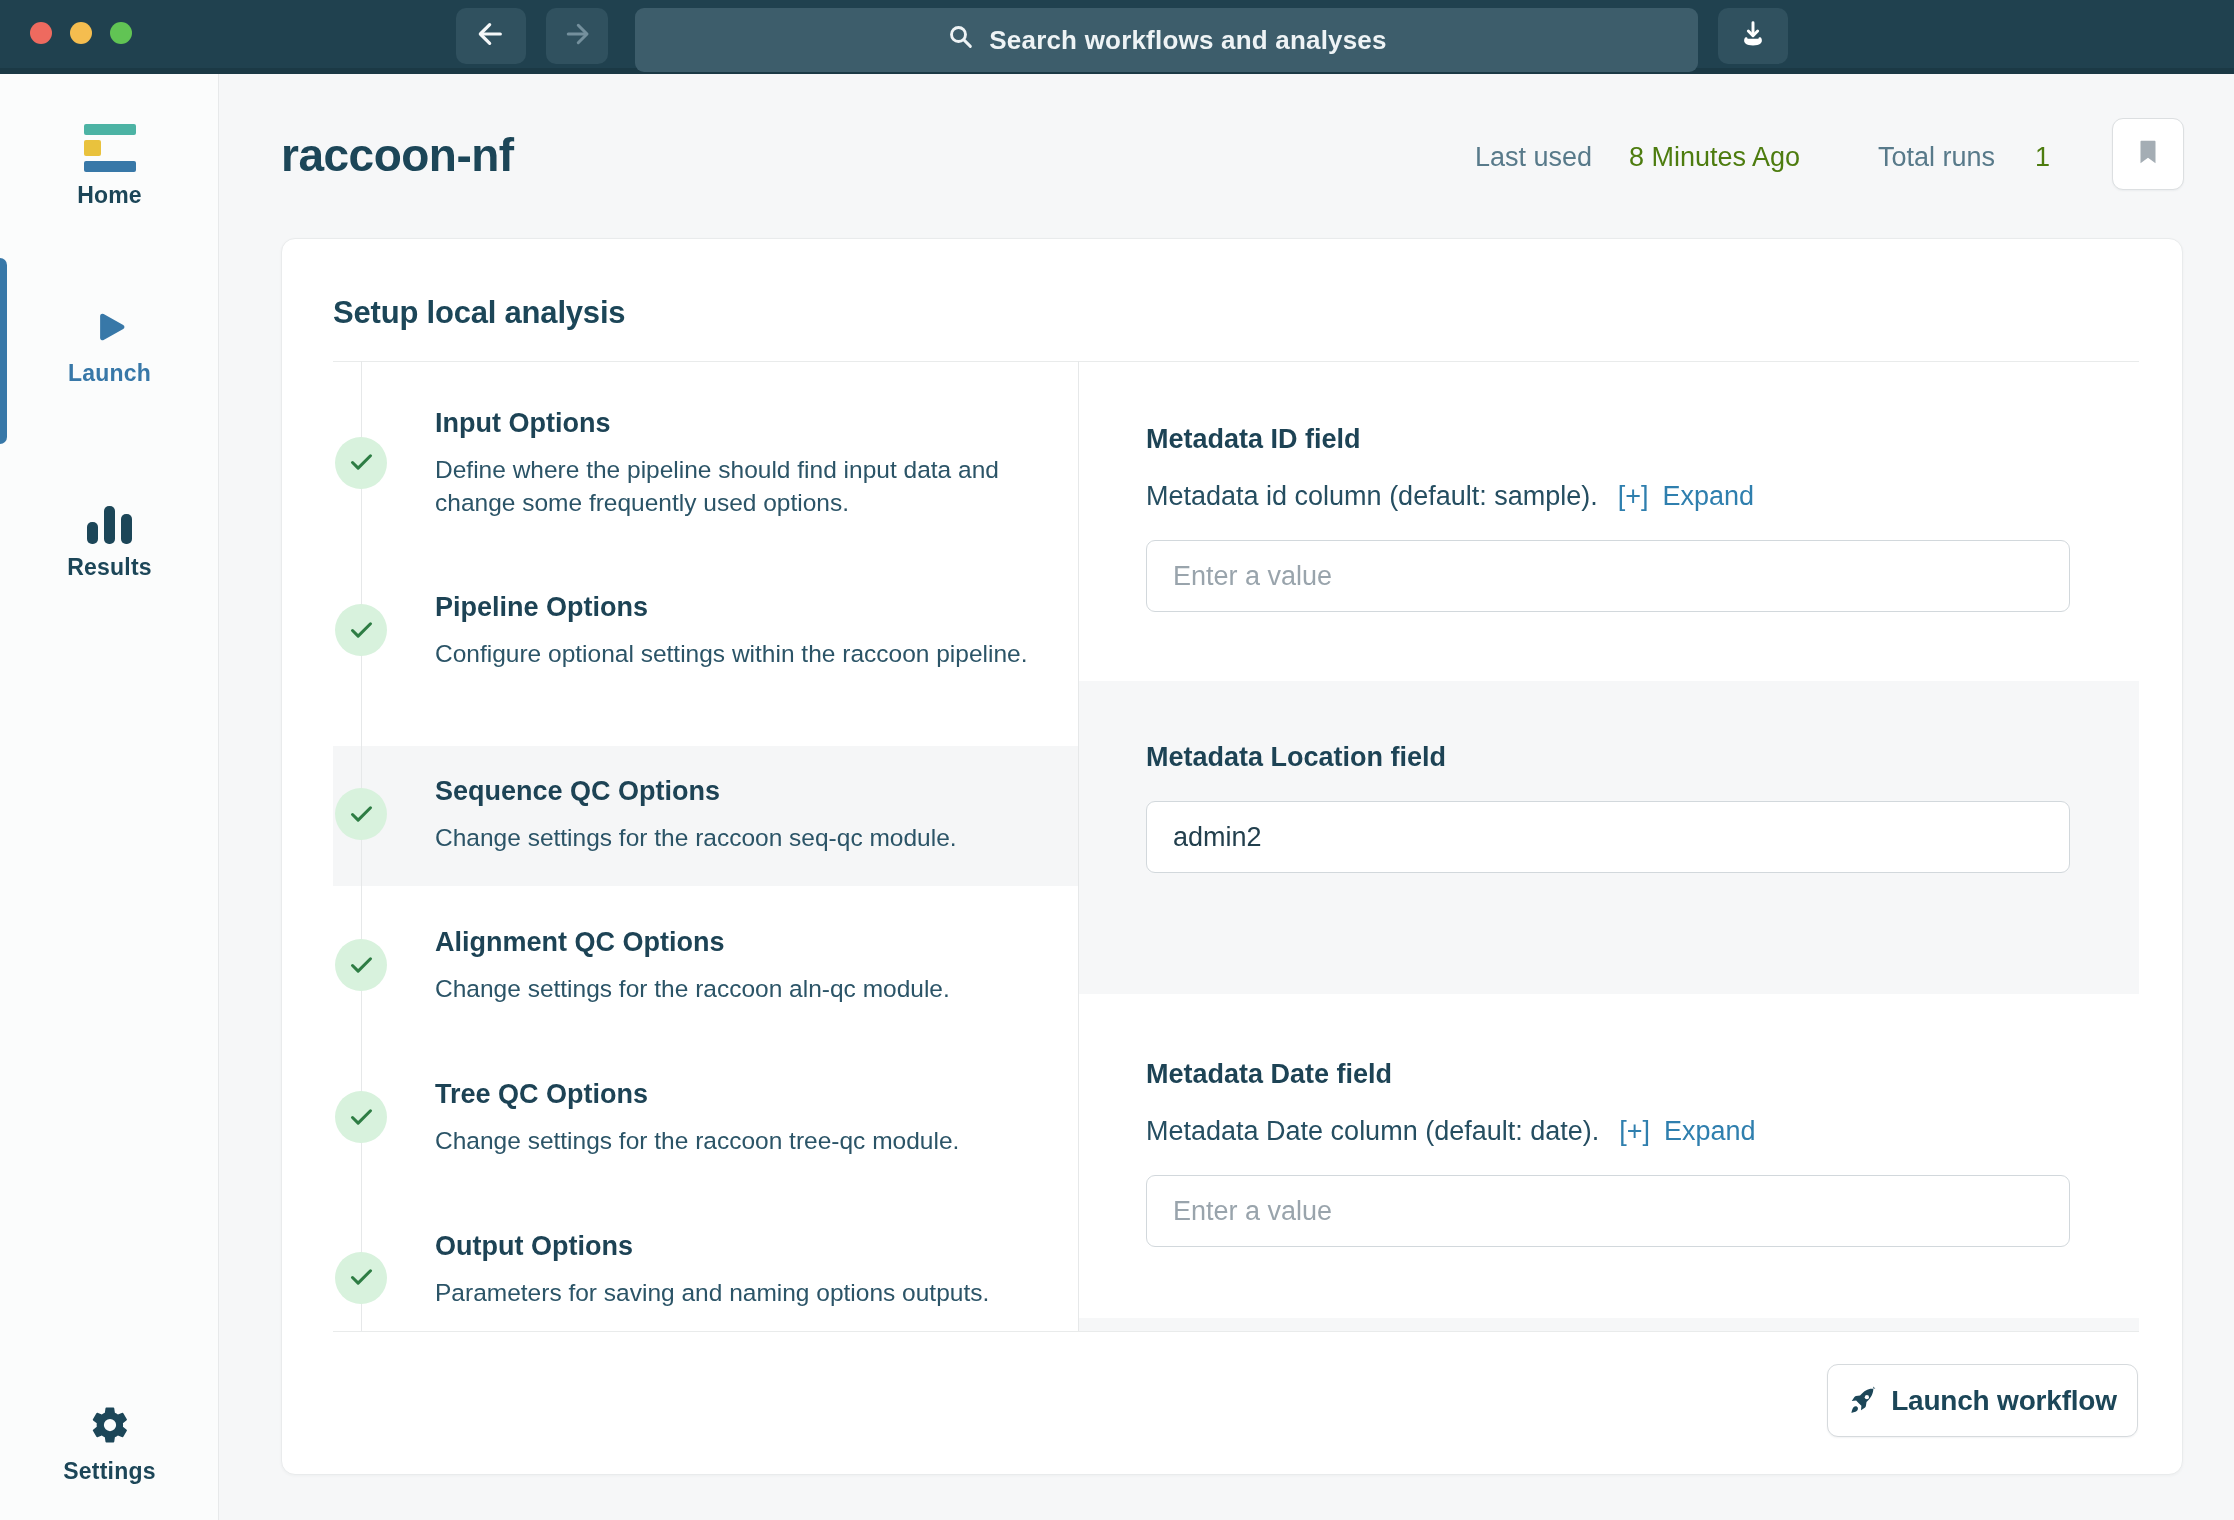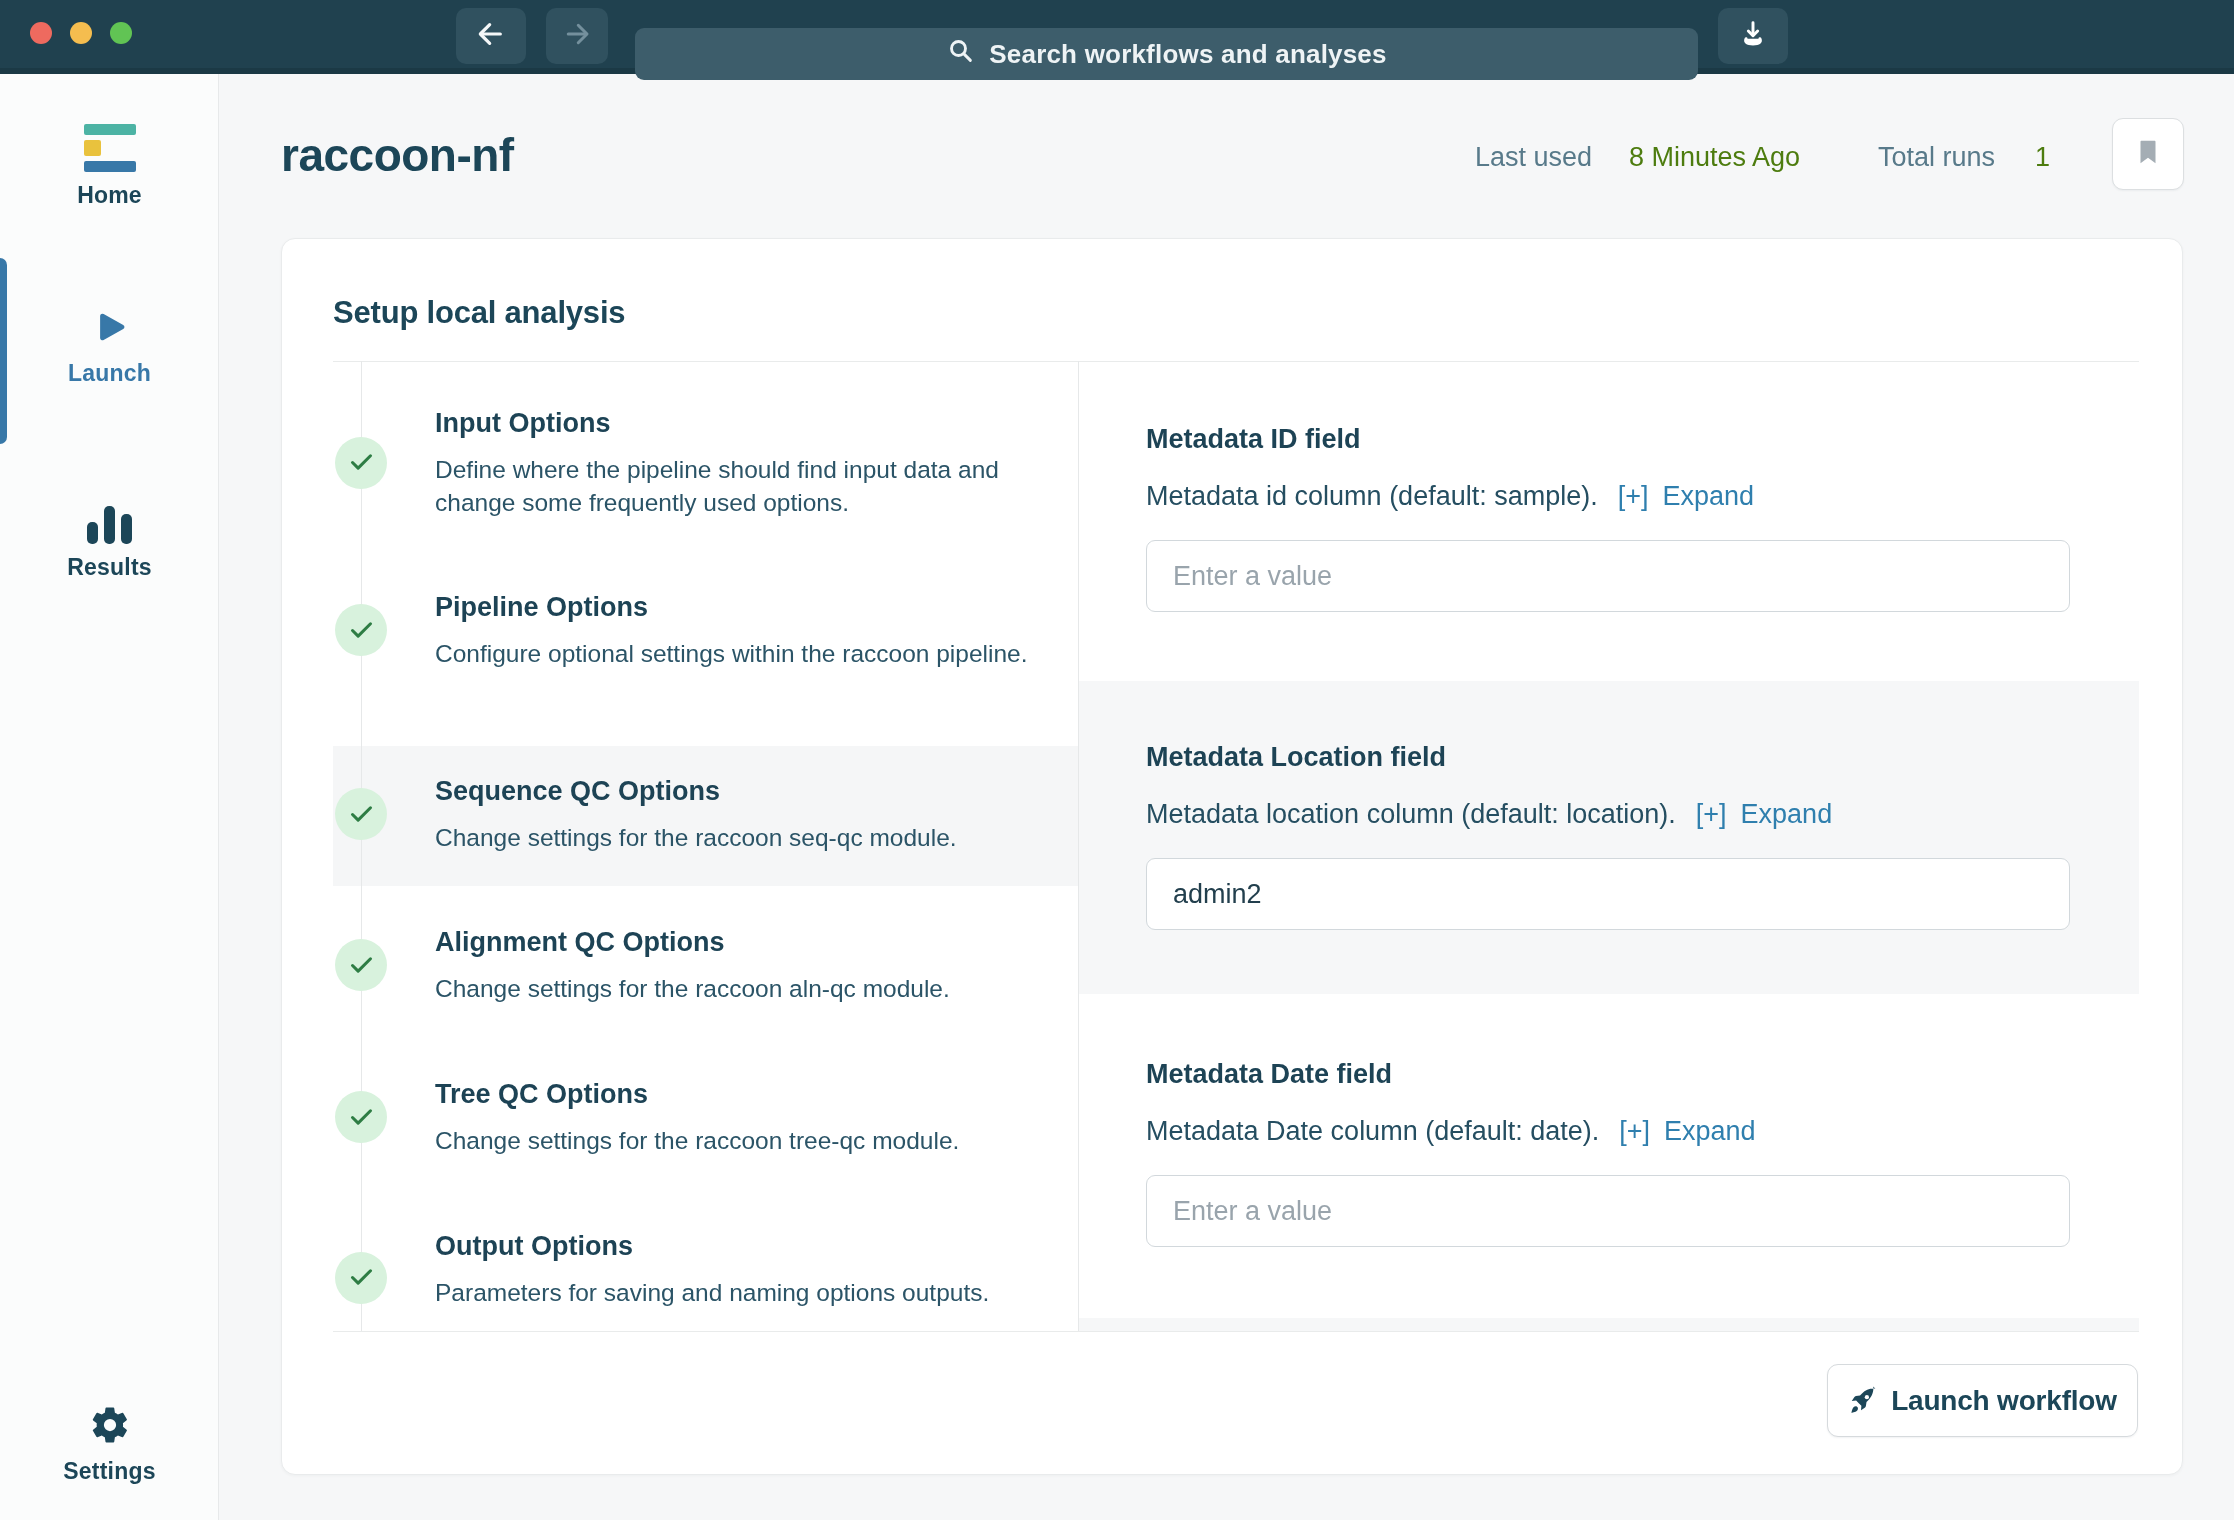--- a/index.html
+++ b/index.html
@@ -7,21 +7,21 @@
 
   
   .titlebar{position:absolute;left:0;top:0;width:2234px;height:68px;background:#20414f;border-bottom:6px solid #1b3945;}
   .tl{position:absolute;top:22px;width:22px;height:22px;border-radius:50%;}
   .tl.red{left:30px;background:#ee6a5f;}
   .tl.yellow{left:70px;background:#f5bd4f;}
   .tl.green{left:110px;background:#61c454;}
   .navbtn{position:absolute;top:8px;height:56px;border-radius:10px;background:#30515f;display:flex;align-items:center;justify-content:center;}
   .navbtn.back{left:456px;width:70px;}
   .navbtn.fwd{left:546px;width:62px;}
-  .searchbar{position:absolute;left:635px;top:8px;width:1063px;height:52px;border-radius:9px;background:#3d5d6b;display:flex;align-items:center;justify-content:center;gap:13px;color:#eef3f5;font-size:26px;font-weight:600;letter-spacing:.2px;cursor:text;margin-top:20px;}
+  .searchbar{position:absolute;left:635px;top:8px;width:1063px;height:64px;border-radius:9px;background:#3d5d6b;display:flex;align-items:center;justify-content:center;gap:13px;color:#eef3f5;font-size:26px;font-weight:600;letter-spacing:.2px;cursor:text;}
   .dlbtn{position:absolute;left:1718px;top:8px;width:70px;height:56px;border-radius:10px;background:#30515f;display:flex;align-items:center;justify-content:center;}
 
   
   .sidebar{position:absolute;left:0;top:74px;width:219px;height:1446px;background:#fbfcfc;border-right:1px solid #e7e9ea;box-sizing:border-box;}
   .active-pill{position:absolute;left:0;top:184px;width:7px;height:186px;background:#3878a8;border-radius:0 8px 8px 0;}
   .side-item{position:absolute;left:0;width:219px;display:flex;flex-direction:column;align-items:center;gap:10px;cursor:pointer;}
   .side-label{font-size:23px;font-weight:700;color:#1c4658;letter-spacing:.2px;}
   .side-item.active .side-label{color:#3878a8;}
   .logo{width:52px;height:48px;display:flex;flex-direction:column;align-items:flex-start;justify-content:space-between;}
   .logo .b1{width:52px;height:11px;border-radius:2px;background:#4cb3a4;}
@@ -250,21 +250,20 @@
     </div>
 
     <div class="field" style="top:183px">
       <div class="f-head">Metadata ID field</div>
       <div class="f-desc"><span>Metadata id column (default: sample).</span><span class="lnk bracket">[+]</span><span class="lnk word">Expand</span></div>
       <input class="f-input" type="text" placeholder="Enter a value" style="">
     </div>
 
     <div class="field" style="top:501px">
       <div class="f-head">Metadata Location field</div>
-      <div class="f-desc"><span>Metadata location column (default: location).</span><span class="lnk bracket">[+]</span><span class="lnk word">Expand</span></div>
       <input class="f-input" type="text" value="admin2" style="">
     </div>
 
     <div class="field" style="top:818px">
       <div class="f-head">Metadata Date field</div>
       <div class="f-desc"><span>Metadata Date column (default: date).</span><span class="lnk bracket">[+]</span><span class="lnk word">Expand</span></div>
       <input class="f-input" type="text" placeholder="Enter a value" style="">
     </div>
 
     <div class="hdiv" style="top:1092px"></div>

